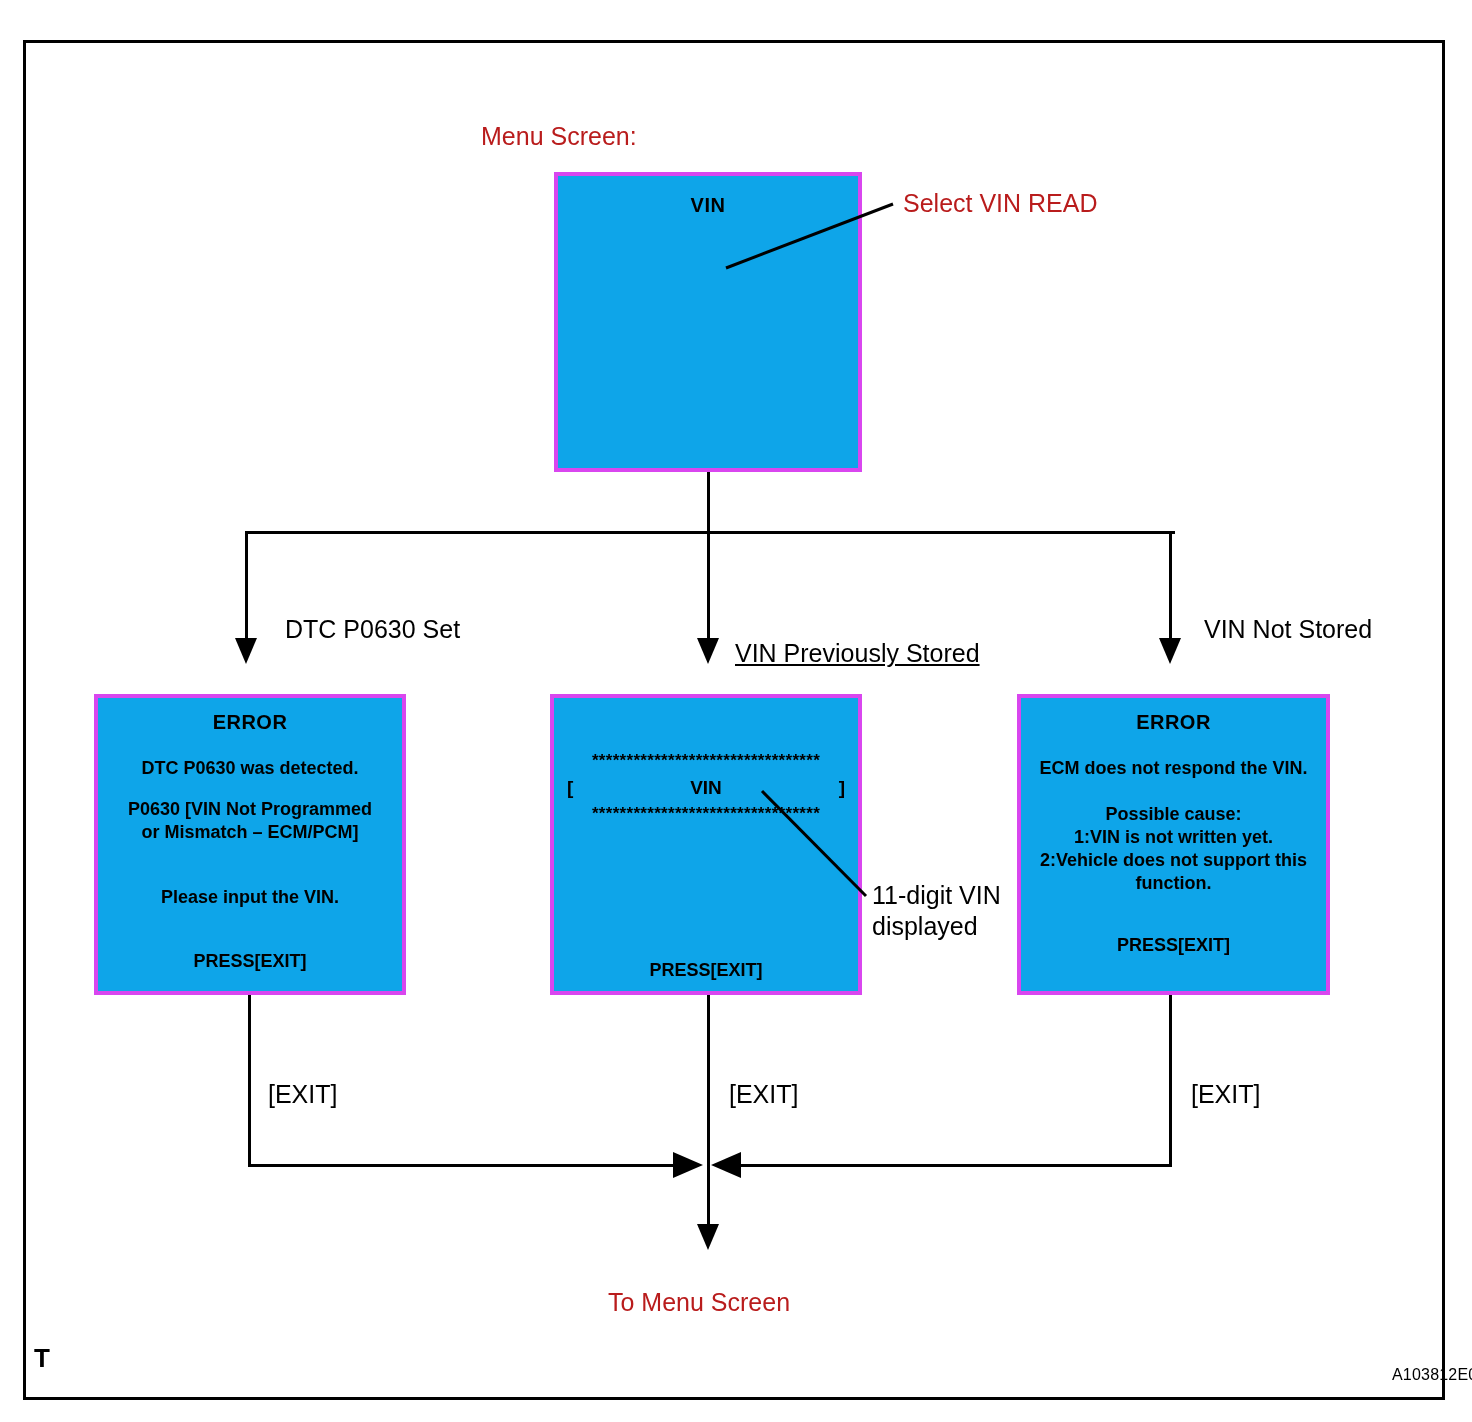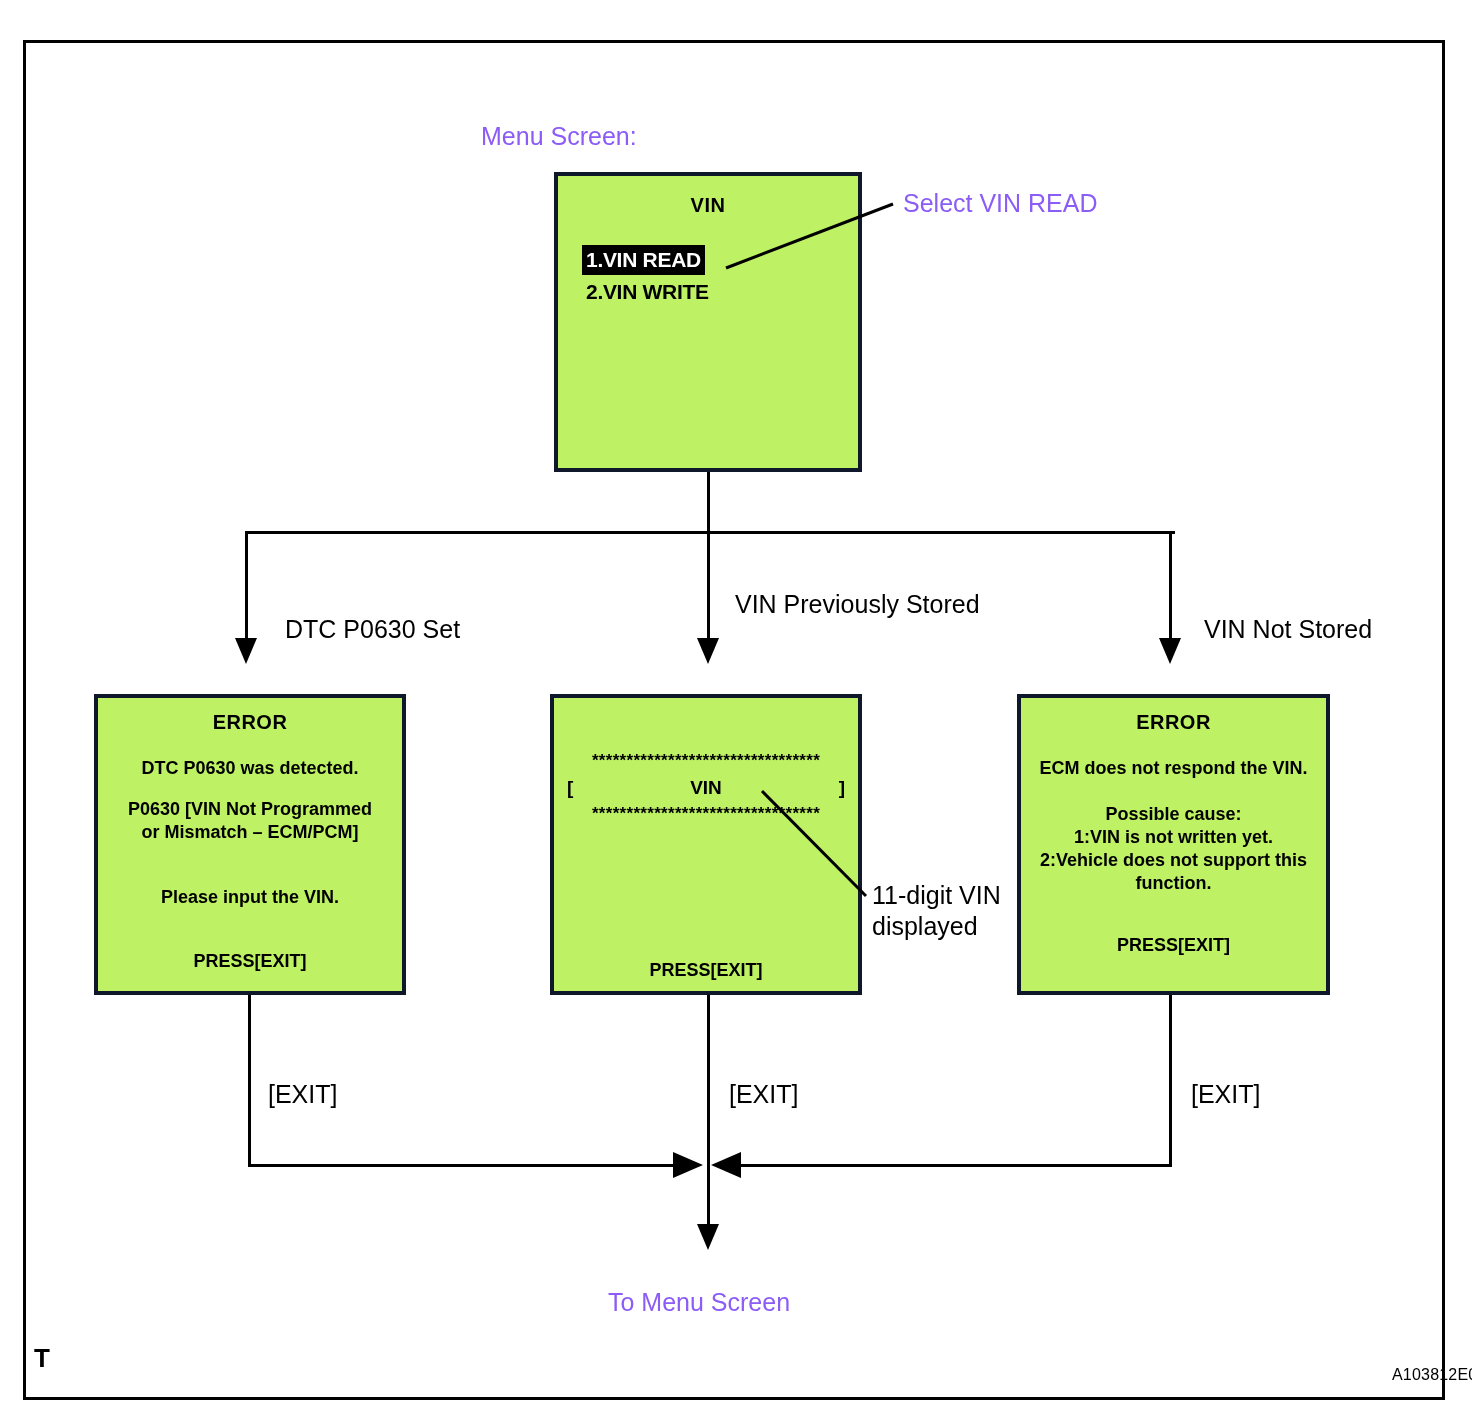--- a/index.html
+++ b/index.html
@@ -59,22 +59,22 @@
   .arrow-left {
     position: absolute;
     width: 0; height: 0;
     border-top: 13px solid transparent;
     border-bottom: 13px solid transparent;
     border-right: 30px solid #000;
   }
   
   .screen-box {
     position: absolute;
-    border: 4px solid #0f172a;
-    background: #bef264;
+    border: 4px solid #d946ef;
+    background: #0ea5e9;
     box-sizing: border-box;
   }
   .scr-title {
     text-align: center;
     font-weight: bold;
     font-size: 20px;
     letter-spacing: 0.5px;
   }
   .scr-line {
     text-align: center;
@@ -124,21 +124,21 @@
   }
   .vin-bracket-row .lb { position: absolute; left: 0; top: 0; }
   .vin-bracket-row .rb { position: absolute; right: 0; top: 0; }
   .vin-bracket-row .mid {
     position: absolute; left: 0; right: 0; top: 0; text-align: center;
   }
   
   .caption {
     position: absolute;
     font-size: 25px;
-    color: #8b5cf6;
+    color: #b91c1c;
     white-space: nowrap;
   }
   .caption-2l {
     position: absolute;
     font-size: 25px;
     color: #000;
     line-height: 31px;
   }
   .branch-label {
     position: absolute;
@@ -170,28 +170,20 @@
   <div class="doc-frame"></div>
 
   <div class="corner-t" style="left:34px; top:1343px;">T</div>
 
   <div class="fig-code" style="left:1392px; top:1366px;">A103812E03</div>
 
   <div class="caption" style="left:481px; top:122px;">Menu Screen:</div>
 
   <div class="screen-box" style="left:554px; top:172px; width:308px; height:300px;">
     <div class="scr-title" style="margin-top:18px;">VIN</div>
-    <div style="margin-top:28px; padding-left:24px;">
-      <div>
-        <span class="menu-item selected">1.VIN READ</span>
-      </div>
-      <div style="margin-top:2px;">
-        <span class="menu-item plain">2.VIN WRITE</span>
-      </div>
-    </div>
   </div>
 
   <svg class="leader" style="left:0; top:0; width:1472px; height:1422px;">
     <line x1="726" y1="268" x2="893" y2="204" stroke="#000" stroke-width="3"></line>
   </svg>
   <div class="caption" style="left:903px; top:189px;">Select VIN READ</div>
 
   <div class="vline" style="left:707px; top:472px; height:62px;"></div>
 
   <div class="hline" style="left:245px; top:531px; width:930px;"></div>
@@ -199,21 +191,21 @@
   <div class="vline" style="left:245px; top:531px; height:110px;"></div>
   <div class="arrow-down" style="left:235px; top:638px;"></div>
 
   <div class="vline" style="left:707px; top:531px; height:110px;"></div>
   <div class="arrow-down" style="left:697px; top:638px;"></div>
 
   <div class="vline" style="left:1169px; top:531px; height:110px;"></div>
   <div class="arrow-down" style="left:1159px; top:638px;"></div>
 
   <div class="branch-label" style="left:285px; top:615px;">DTC P0630 Set</div>
-  <div class="branch-label" style="left:735px; top:590px;">VIN Previously Stored</div>
+  <div class="branch-label" style="left:735px; top:639px;text-decoration:underline;">VIN Previously Stored</div>
   <div class="branch-label" style="left:1204px; top:615px;">VIN Not Stored</div>
 
   <div class="screen-box" style="left:94px; top:694px; width:312px; height:301px;">
     <div class="scr-title" style="margin-top:13px;">ERROR</div>
     <div class="scr-line" style="margin-top:23px;">DTC P0630 was detected.</div>
     <div class="scr-line" style="margin-top:19px;">P0630  [VIN Not Programmed</div>
     <div class="scr-line" style="margin-top:1px;">or Mismatch – ECM/PCM]</div>
     <div class="scr-line" style="margin-top:43px;">Please input the VIN.</div>
     <div class="scr-press" style="margin-top:43px;">PRESS[EXIT]</div>
   </div>

